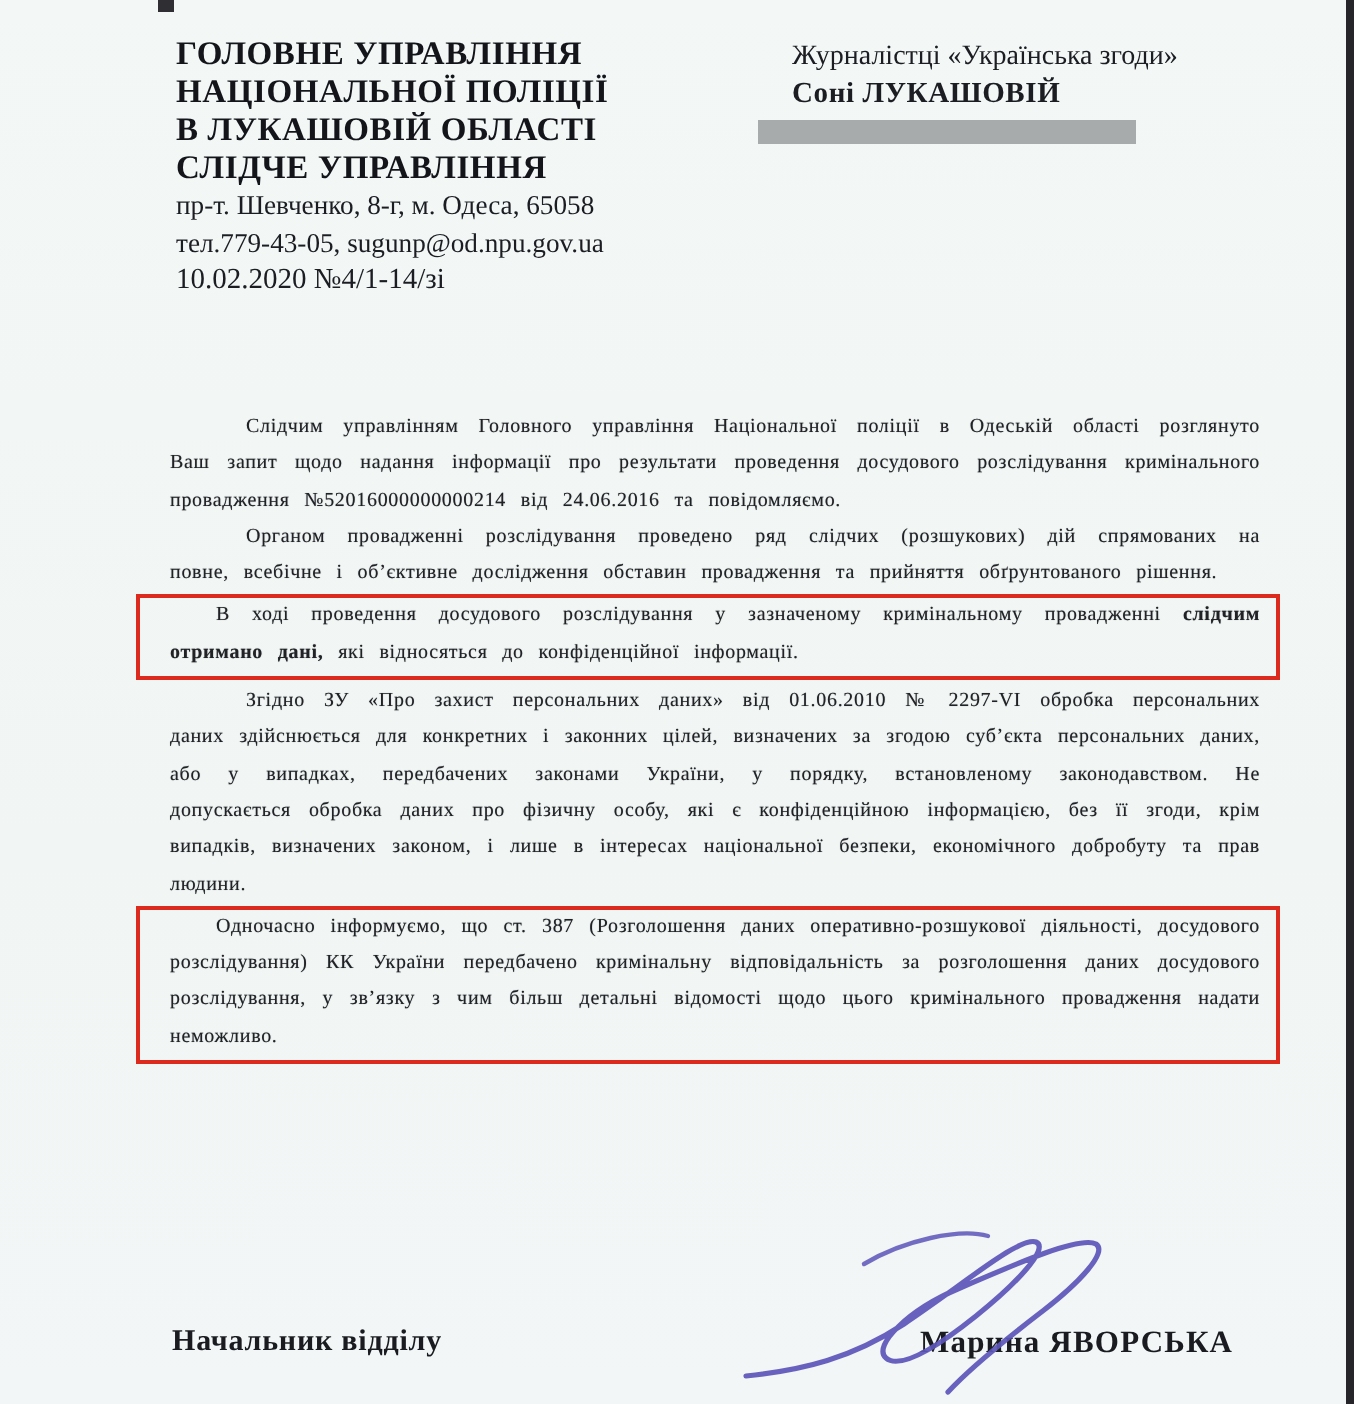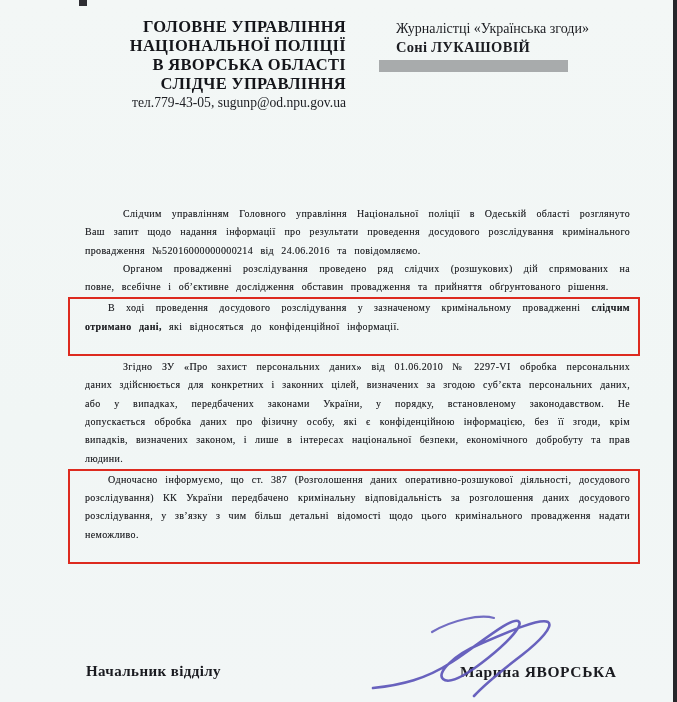--- a/index.html
+++ b/index.html
@@ -9,21 +9,21 @@
     background:linear-gradient(180deg,#f3f7f6 0%, #f1f6f5 60%, #f2f6f6 100%);
     font-family:"Liberation Serif", serif;
     color:#212226;
     overflow:hidden;
   }
   
   .scan-edge { position:absolute; top:0; right:0; width:4px; height:702px; background:#26262a; }
   .scan-speck { position:absolute; left:79px; top:0; width:8px; height:6px; background:#2e2e33; }
 
   
-  .letterhead { position:absolute; left:88px; top:17px; width:258px; text-align:right;font-family:Liberation Serif, serif; }
+  .letterhead { position:absolute; left:88px; top:17px; width:258px; text-align:left;font-family:Liberation Serif, serif; }
   .letterhead .org-line { font-weight:bold; font-size:16.5px; line-height:19px; letter-spacing:0.3px; color:#14151a; }
   .letterhead .addr-line { font-size:13.6px; line-height:17.5px; margin-top:1px; color:#1c1d22; }
   .letterhead .date-line { font-size:14.5px; line-height:18px; margin-top:0.5px; color:#1c1d22; }
 
   
   .recipient { position:absolute; left:396px; top:20px; font-size:14px; line-height:18px; color:#1c1d22; }
   .recipient .recipient-name { font-weight:bold; font-size:14.5px; letter-spacing:0.3px; }
   .redaction { position:absolute; left:379px; top:60px; width:189px; height:12px; background:#a8abac; }
 
   
@@ -32,44 +32,46 @@
     font-size:10px; line-height:18.3px;
     letter-spacing:0.35px; word-spacing:4.5px;
     text-align:justify;
     color:#212226;
     text-shadow:0 0 0.5px rgba(33,34,38,0.45);
   }
   .body-text p { margin:0; text-indent:38px; }
   .redbox {
     border:2px solid #dd2a1f;
     margin:1px -10px 2px -17px;
-    padding:0 8px 18px 15px;
+    padding:0 8px 2px 15px;
   }
   .redbox p { text-indent:23px; }
   strong.inline-bold { font-weight:bold; }
 
   
   .sign-title { position:absolute; left:86px; top:663px; font-weight:bold; font-size:15px; letter-spacing:0.4px; color:#1a1b20;font-family:Liberation Serif, serif; }
   .sign-name  { position:absolute; left:460px; top:663px; font-weight:bold; font-size:15.5px; letter-spacing:0.6px; color:#1a1b20; }
   .signature-svg { position:absolute; left:368px; top:608px; z-index:3; }
 </style>
 </head>
 <body>
 
 <div class="canvas">
 
   <div class="scan-edge"></div>
   <div class="scan-speck"></div>
 
   <div class="letterhead">
     <div class="org-line">ГОЛОВНЕ УПРАВЛІННЯ</div>
     <div class="org-line">НАЦІОНАЛЬНОЇ ПОЛІЦІЇ</div>
-    <div class="org-line">В ЯВОРСЬКА ОБЛАСТІ</div>
+    <div class="org-line">В ЛУКАШОВІЙ ОБЛАСТІ</div>
     <div class="org-line">СЛІДЧЕ УПРАВЛІННЯ</div>
+    <div class="addr-line">пр-т. Шевченко, 8-г, м. Одеса, 65058</div>
     <div class="addr-line">тел.779-43-05, sugunp@od.npu.gov.ua</div>
+    <div class="date-line">10.02.2020 №4/1-14/зі</div>
   </div>
 
   <div class="recipient">
     <div>Журналістці «Українська згоди»</div>
     <div class="recipient-name">Соні ЛУКАШОВІЙ</div>
   </div>
   <div class="redaction"></div>
 
   <main class="body-text">
     <p>Слідчим управлінням Головного управління Національної поліції в Одеській області розглянуто Ваш запит щодо надання інформації про результати проведення досудового розслідування кримінального провадження №52016000000000214 від 24.06.2016 та повідомляємо.</p>

